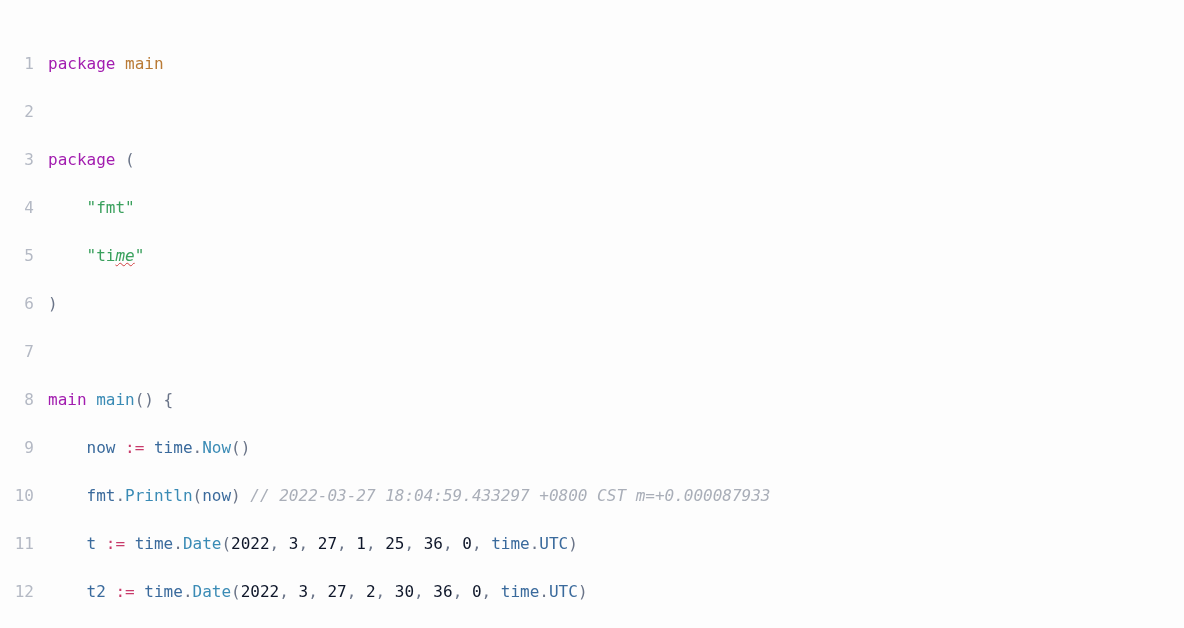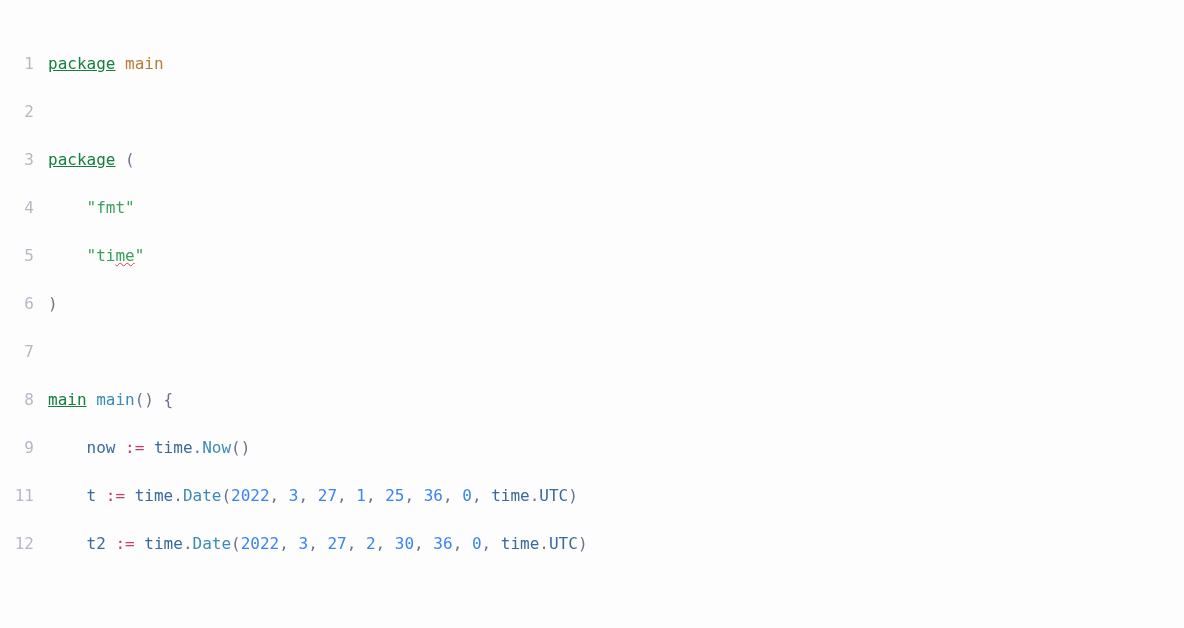--- a/index.html
+++ b/index.html
@@ -1,44 +1,45 @@
 <!DOCTYPE html>
 <html><head>
 <meta charset="utf-8">
 <style>
   html,body{margin:0;padding:0;background:#fdfdfd;font-family:"SF Mono","Consolas","Menlo",monospace;font-size:16px;line-height:1.5;color:#4a5060;}
   .code-area{padding:4px 0 8px 0;white-space:pre;position:relative;}
   .line{display:flex;}
   .gutter{width:34px;text-align:right;color:#b4b9c4;padding-right:14px;flex:none;user-select:none;}
   .src{flex:1;}
-  .kw{color:#15803d;text-decoration:underline;}  
+  .kw{color:#a21caf;}  
   .ident{color:#3a6a9c;}
   .op{color:#c83a6a;}   
-  .num{color:#3b82f6;}
+  .num{color:#0f172a;}
   .str{color:#3aa05d;}  
   .pkg{color:#b97a35;}  
   .cmt{color:#a9aeb8;font-style:italic;}
   .pn{color:#6a7488;}   
   .fn{color:#3a8bb5;}
-  .squiggle{text-decoration:underline wavy #d04040;text-decoration-thickness:1px;}
+  .squiggle{text-decoration:underline wavy #d04040;text-decoration-thickness:1px;font-style:italic;}
 </style>
 </head>
 <body>
 
 <div class="code-area">
 
 <div class="line"><span class="gutter">1</span><span class="src"><span class="kw">package</span><span> </span><span class="pkg">main</span></span></div>
 <div class="line"><span class="gutter">2</span><span class="src"></span></div>
 <div class="line"><span class="gutter">3</span><span class="src"><span class="kw">package</span><span> </span><span class="pn">(</span></span></div>
 <div class="line"><span class="gutter">4</span><span class="src"><span>    </span><span class="str">"fmt"</span></span></div>
 <div class="line"><span class="gutter">5</span><span class="src"><span>    </span><span class="str">"ti</span><span class="str squiggle">me</span><span class="str">"</span></span></div>
 <div class="line"><span class="gutter">6</span><span class="src"><span class="pn">)</span></span></div>
 <div class="line"><span class="gutter">7</span><span class="src"></span></div>
 <div class="line"><span class="gutter">8</span><span class="src"><span class="kw">main</span><span> </span><span class="fn">main</span><span class="pn">() {</span></span></div>
 <div class="line"><span class="gutter">9</span><span class="src"><span>    </span><span class="ident">now</span><span> </span><span class="op">:=</span><span> </span><span class="ident">time</span><span class="pn">.</span><span class="fn">Now</span><span class="pn">()</span></span></div>
+<div class="line"><span class="gutter">10</span><span class="src"><span>    </span><span class="ident">fmt</span><span class="pn">.</span><span class="fn">Println</span><span class="pn">(</span><span class="ident">now</span><span class="pn">) </span><span class="cmt">// 2022-03-27 18:04:59.433297 +0800 CST m=+0.000087933</span></span></div>
 <div class="line"><span class="gutter">11</span><span class="src"><span>    </span><span class="ident">t</span><span> </span><span class="op">:=</span><span> </span><span class="ident">time</span><span class="pn">.</span><span class="fn">Date</span><span class="pn">(</span><span class="num">2022</span><span class="pn">, </span><span class="num">3</span><span class="pn">, </span><span class="num">27</span><span class="pn">, </span><span class="num">1</span><span class="pn">, </span><span class="num">25</span><span class="pn">, </span><span class="num">36</span><span class="pn">, </span><span class="num">0</span><span class="pn">, </span><span class="ident">time</span><span class="pn">.</span><span class="ident">UTC</span><span class="pn">)</span></span></div>
 <div class="line"><span class="gutter">12</span><span class="src"><span>    </span><span class="ident">t2</span><span> </span><span class="op">:=</span><span> </span><span class="ident">time</span><span class="pn">.</span><span class="fn">Date</span><span class="pn">(</span><span class="num">2022</span><span class="pn">, </span><span class="num">3</span><span class="pn">, </span><span class="num">27</span><span class="pn">, </span><span class="num">2</span><span class="pn">, </span><span class="num">30</span><span class="pn">, </span><span class="num">36</span><span class="pn">, </span><span class="num">0</span><span class="pn">, </span><span class="ident">time</span><span class="pn">.</span><span class="ident">UTC</span><span class="pn">)</span></span></div>
 
 
 
 
 
 
 
 

